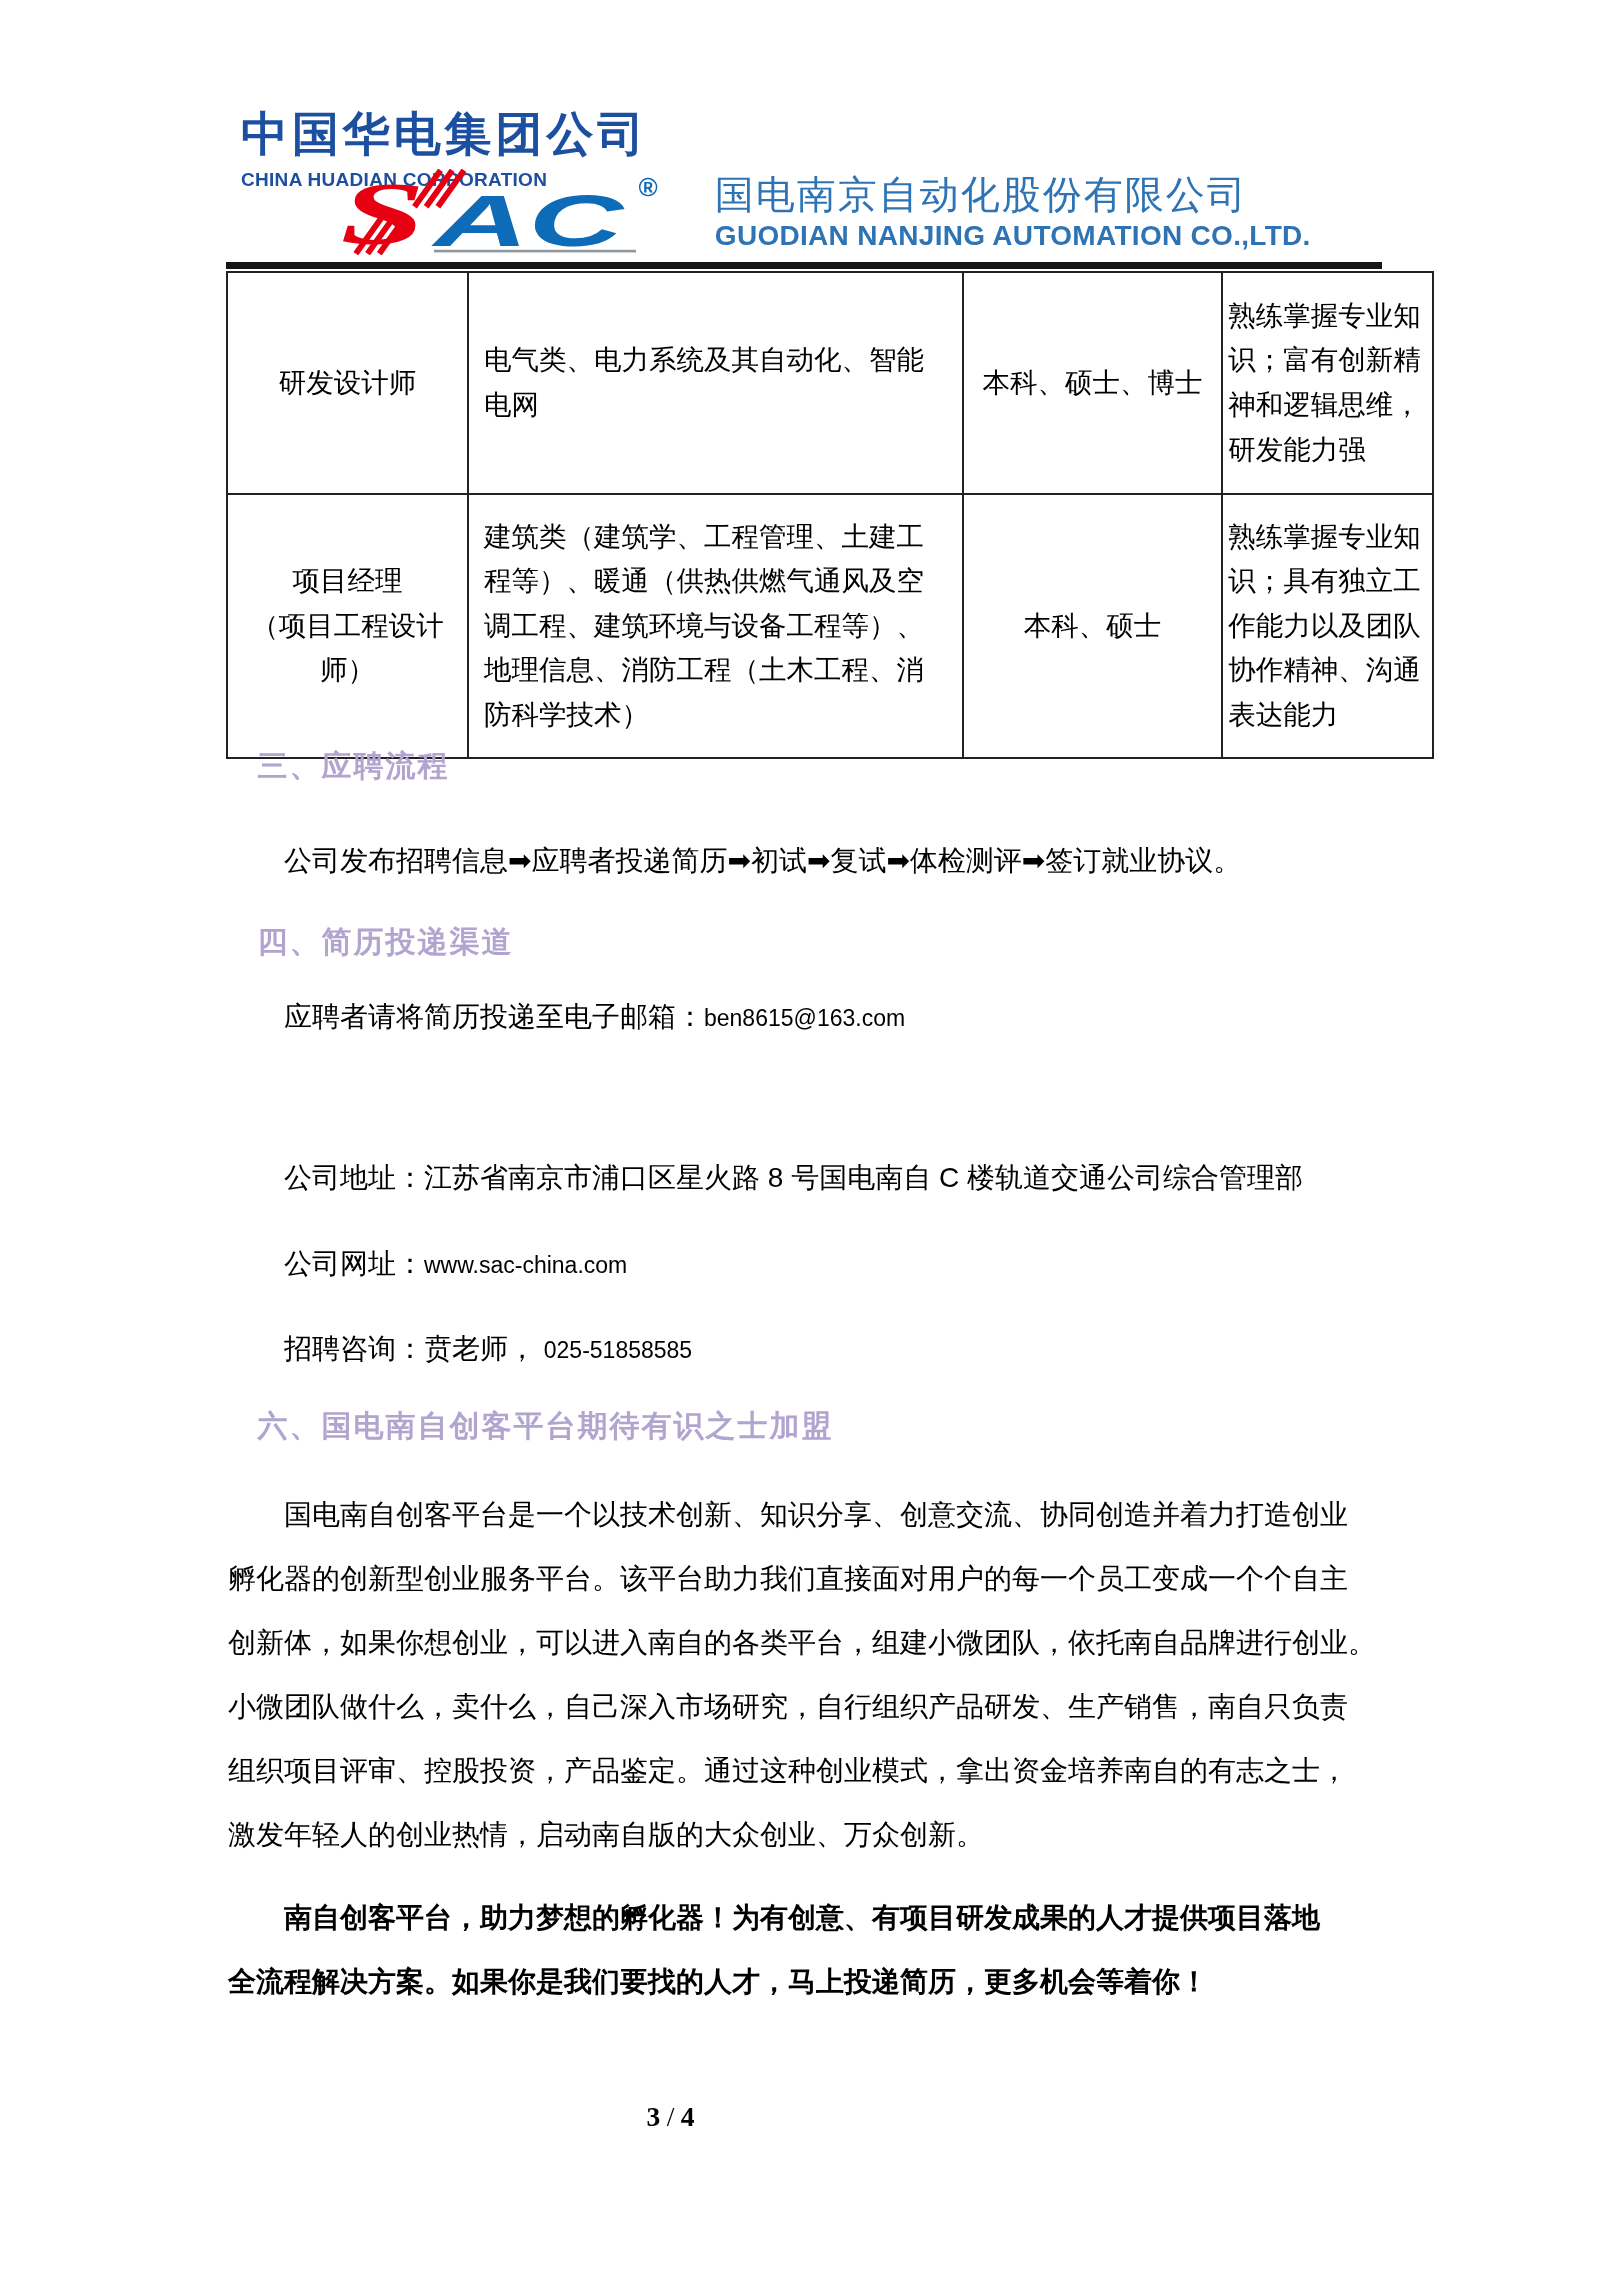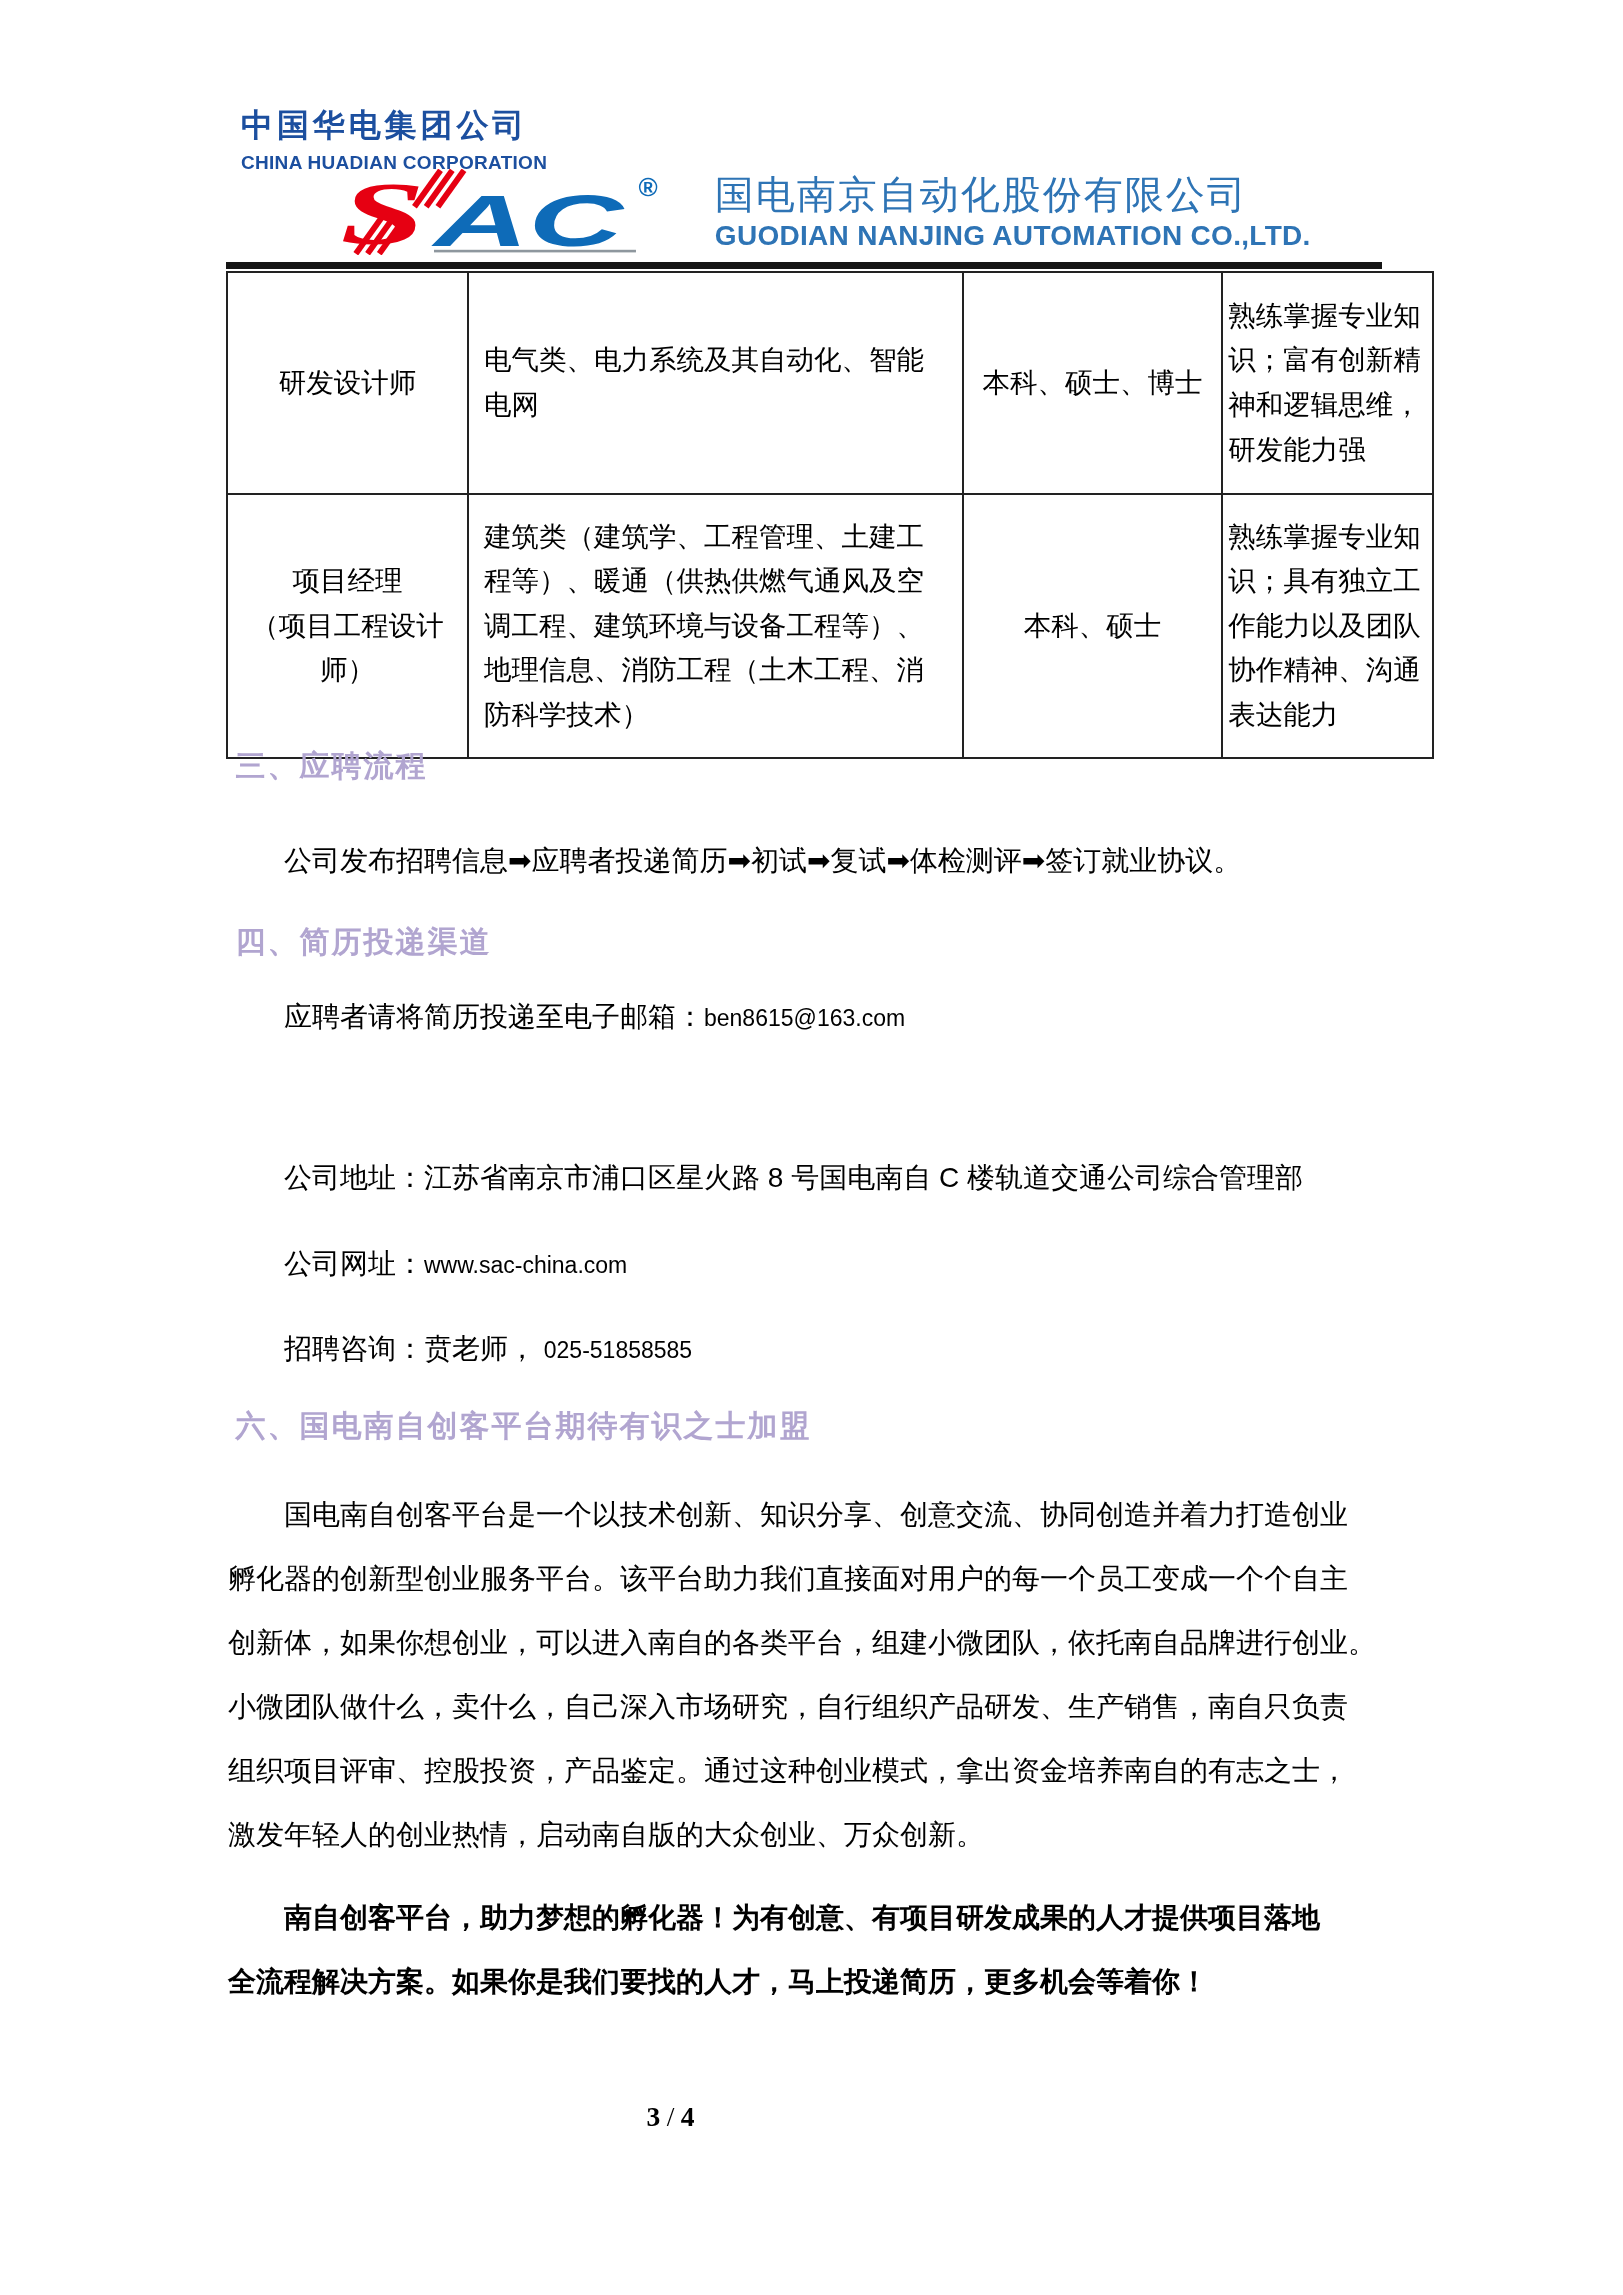--- a/index.html
+++ b/index.html
@@ -2,21 +2,21 @@
 <html style="--huadian-blue: #1c4f9f; --sac-blue: #2e74b5; --heading-purple: #b1a5d0;font-size:10.5px"><head>
 <meta charset="utf-8">
 <style>
   * { margin:0; padding:0; box-sizing:border-box; }
   html,body { background:#ffffff; }
   body { width:1623px; height:2295px; position:relative; font-family:"Liberation Sans", sans-serif; color:#000; }
   .page { position:absolute; inset:0; background:#fff; overflow:hidden; }
 
   
   .hd-block { position:absolute; left:241px; top:108px; }
-  .hd-cn { font-size:32px; font-weight:bold; color:var(--huadian-blue,#1c4f9f); letter-spacing:3.9px; line-height:1.12; }
+  .hd-cn { font-size:47px; font-weight:bold; color:var(--huadian-blue,#1c4f9f); letter-spacing:3.9px; line-height:1.12; }
   .hd-en { font-size:19px; font-weight:bold; color:var(--huadian-blue,#1c4f9f); letter-spacing:0.3px; margin-top:8px; }
 
   .sac-row { position:absolute; left:337px; top:169px; display:flex; align-items:flex-start; }
   .sac-mark { width:366px; height:86px; flex:0 0 auto; }
   .sac-names { margin-left:11.8px; padding-top:3.9px; }
   .sac-cn { font-size:39px; color:var(--sac-blue,#2e74b5); letter-spacing:2px; line-height:1.15; }
   .sac-en { font-size:28px; font-weight:bold; color:var(--sac-blue,#2e74b5); letter-spacing:0.3px; margin-top:2.6px; }
 
   .header-rule { position:absolute; left:226px; top:262px; width:1156px; height:7.2px; background:#151515; }
 
@@ -25,21 +25,21 @@
   table { width:100%; border-collapse:collapse; table-layout:fixed; }
   td { border:2px solid #222; font-family:"Liberation Serif", serif; font-size:27.5px; line-height:1.62; vertical-align:middle; background:#fff; }
   tr.r1 td { height:222px; }
   tr.r2 td { height:264px; }
   td.c-pos { text-align:center; padding:2.6px 18.3px; white-space:pre-wrap; }
   td.c-major { text-align:left; padding:2.6px 15px; }
   td.c-degree { text-align:center; padding:2.6px 5.2px; }
   td.c-req { text-align:left; padding:2.6px 5.2px; }
 
   
-  .sec-h { position:absolute; left:216px; width:1178px; padding-left:19.6px; font-size:30px; font-weight:bold; color:var(--heading-purple,#b1a5d0); letter-spacing:2px; line-height:1.2; }
+  .sec-h { position:absolute; left:238px; width:1178px; padding-left:19.6px; font-size:30px; font-weight:bold; color:var(--heading-purple,#b1a5d0); letter-spacing:2px; line-height:1.2; }
   .body-line { position:absolute; left:228px; width:1178px; font-size:28px; line-height:41px; text-indent:2em; }
   .mono { font-family:Liberation Sans, sans-serif; font-size:23px; }
   .para { position:absolute; left:228px; width:1180px; font-size:28px; line-height:64px; text-indent:2em; white-space:pre-wrap; }
   .para.bold { font-weight:bold; }
 
   
   .footer { position:absolute; left:0; top:2097px; width:1341px; text-align:center; font-family:"Liberation Serif", serif; font-size:27.5px; line-height:39px; }
   .footer .num { font-weight:bold; }
   .footer .sep { font-weight:normal; padding:0 6.5px; }
 </style>

